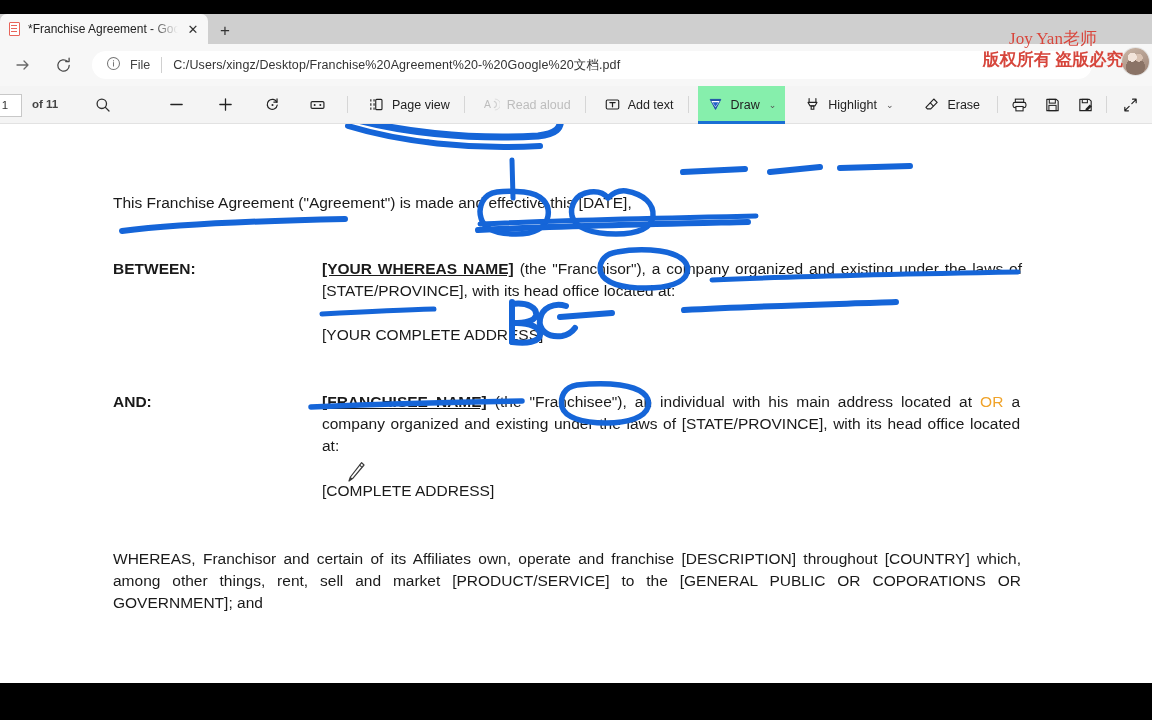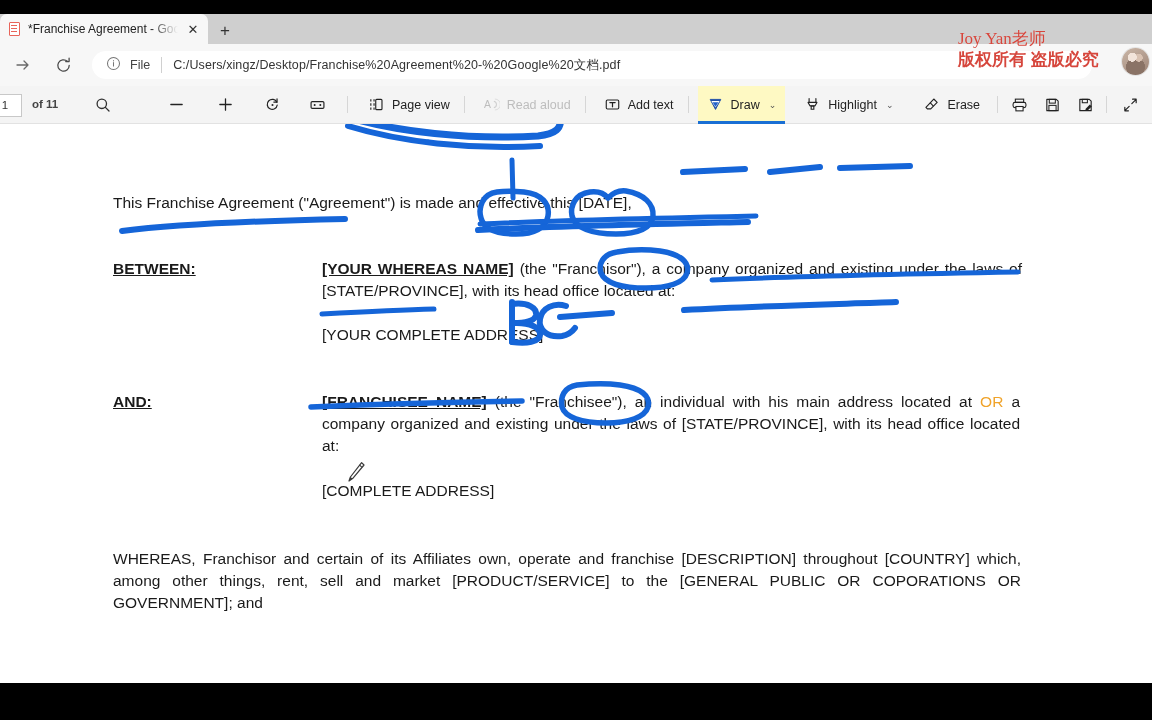--- a/index.html
+++ b/index.html
@@ -84,45 +84,45 @@
   .pgof { position:absolute; left:32px; top:12px; font-size:11.5px; color:#444;font-weight:bold; }
   .tb-item {
     height:30px; display:flex; align-items:center; gap:7px;
     padding:0 9px; font-size:12.5px; color:#222; position:relative;text-align:right;
   }
   .tb-icon { width:17px; height:17px; display:flex; align-items:center; justify-content:center; color:#1a1a1a;}
   .tb-sep { width:1px; height:17px; background:#d6d6d6; margin:0 5px; }
   .tb-disabled { color:#bdbdbd; }
   .tb-disabled .tb-icon { color:#bdbdbd; }
   .tb-active {
-    background:#fef9c3; height:38px; border-radius:0;
+    background:#86efac; height:38px; border-radius:0;
     box-shadow: inset 0 -3px 0 0 #1a6fd4;
   }
   .caret { font-size:9px; color:#555; margin-left:2px;}
 
   
   .page {
     position:absolute; left:0; top:124px; width:1152px; height:559px;
     background:#fff; overflow:hidden;
   }
   .doc {
     position:absolute; left:0; top:0; width:1152px; height:559px;
     font-family:"Liberation Sans", sans-serif; color:#1a1a1a;
   }
   .d-line { position:absolute; font-size:15.5px; line-height:22px; white-space:nowrap; }
   .d-para { position:absolute; font-size:15.5px; line-height:22px; text-align:justify; }
-  .bold { font-weight:bold;text-decoration:underline; }
+  .bold { font-weight:bold; }
   .u { text-decoration:underline; }
   .orange { color:#f0a32a; }
 
   .ink { position:absolute; left:0; top:0; width:1152px; height:559px; pointer-events:none; }
   .wm-top {
     position:absolute; left:958px; top:28px; width:190px;
     color:#d6463c; font-family:"Liberation Serif", serif; font-size:17px;
-    line-height:21px; text-align:left; z-index:40; text-shadow:0 0 1px rgba(255,255,255,.4);
+    line-height:21px; text-align:center; z-index:40; text-shadow:0 0 1px rgba(255,255,255,.4);
   }
   .wm-top .l2 { font-family:"Liberation Sans", sans-serif; font-weight:bold; font-size:17px; }
   .avatar {
     position:absolute; left:1122px; top:48px; width:27px; height:27px;
     border-radius:50%; z-index:35;
     background:
       radial-gradient(circle at 38% 34%, #f2e4da 0 18%, rgba(242,228,218,0) 19%),
       radial-gradient(circle at 62% 36%, #d9c2b2 0 16%, rgba(217,194,178,0) 17%),
       radial-gradient(circle at 50% 70%, #8a7366 0 40%, rgba(138,115,102,0) 41%),
       linear-gradient(150deg,#cbb7a8,#9b8274);

